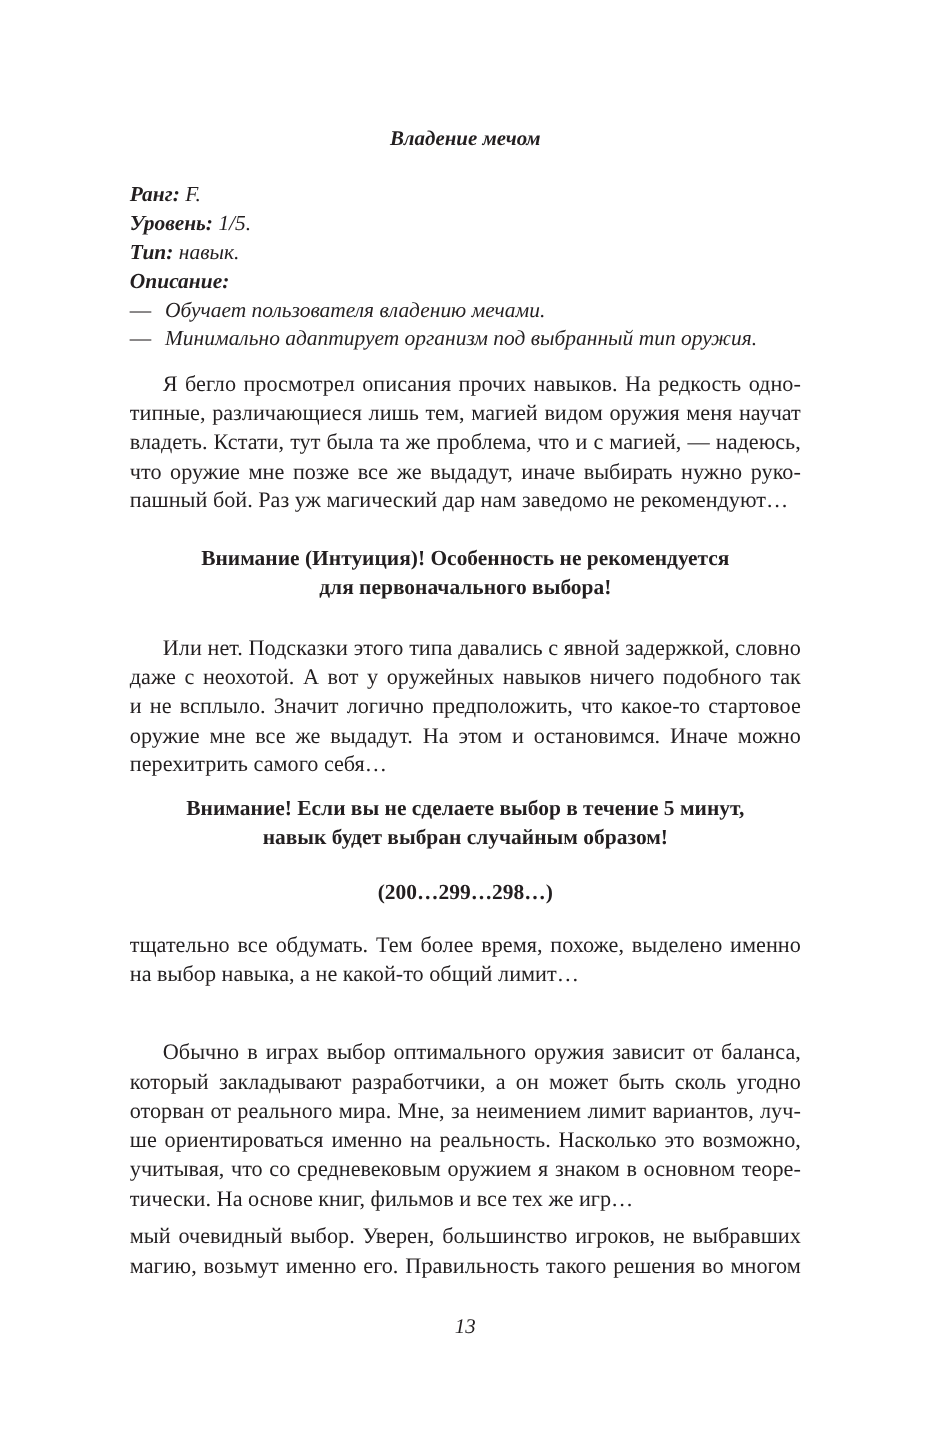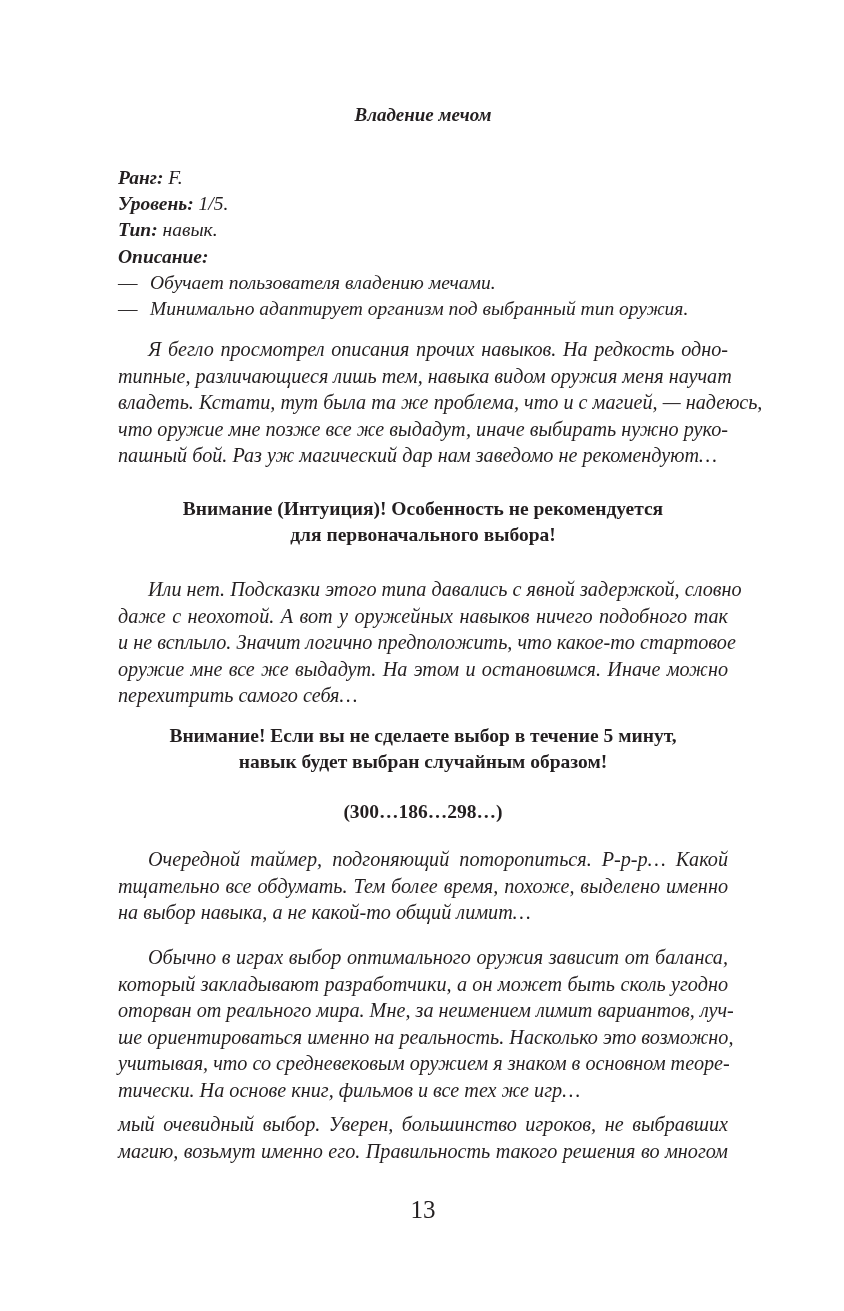--- a/index.html
+++ b/index.html
@@ -1,29 +1,29 @@
 <!DOCTYPE html>
 <html><head>
 <meta charset="utf-8">
 <style>
   html, body { margin: 0; padding: 0; background: #ffffff; }
   body { width: 844px; height: 1311px; position: relative; overflow: hidden;
          font-family: "Liberation Serif", "DejaVu Serif", serif; color: #231f20; }
   .page { position: absolute; left: 118px; top: 0; width: 610px; }
-  .heading-italic { position: absolute; left: 0; width: 610px; top: 104px; text-align: center;
+  .heading-italic { position: absolute; left: 0; width: 610px; top: 116px; text-align: center;
          font-style: italic; font-weight: bold; font-size: 19px; }
   .skill { position: absolute; left: 0; top: 165px; width: 610px; font-size: 19.5px; line-height: 26.2px; font-style: italic; }
   .skill b { font-weight: bold; }
   .dash-line { display: flex; }
   .dash-line .dash { width: 32px; flex: none; font-style: normal; }
   .para { font-size: 20.2px; line-height: 26.6px; text-align: justify; text-align-last: left; margin: 0; }
-  .block { position: absolute; left: 0; width: 610px; font-style: italic; }
+  .block { position: absolute; left: 0; width: 610px; }
   .notice { position: absolute; left: 0; width: 610px; text-align: center; font-weight: bold;
            font-size: 19.5px; line-height: 26px; }
-  .page-number { position: absolute; left: 0; width: 610px; top: 1196px; text-align: center; font-size: 25px; }
+  .page-number { position: absolute; left: 0; width: 610px; top: 1196px; text-align: center; font-size: 19px; font-style: italic; }
   .line { display: block; white-space: nowrap; text-align: justify; text-align-last: justify; }
   .line.last { text-align-last: left; }
   .line.indent { padding-left: 30px; }
 </style>
 </head>
 <body>
 
 <div class="page">
 
   <div class="heading-italic">Владение мечом</div>
@@ -38,21 +38,21 @@
         <span>Обучает пользователя владению мечами.</span>
       </div>
     <div class="dash-line">
         <span class="dash">—</span>
         <span>Минимально адаптирует организм под выбранный тип оружия.</span>
       </div>
   </div>
 
   <div class="block para" style="top:336px;">
     <span class="line indent">Я бегло просмотрел описания прочих навыков. На редкость одно-</span>
-    <span class="line">типные, различающиеся лишь тем, навыка видом оружия меня научат</span>
+    <span class="line">типные, различающиеся лишь тем, магией видом оружия меня научат</span>
     <span class="line">владеть. Кстати, тут была та же проблема, что и с магией, — надеюсь,</span>
     <span class="line">что оружие мне позже все же выдадут, иначе выбирать нужно руко-</span>
     <span class="line last">пашный бой. Раз уж магический дар нам заведомо не рекомендуют…</span>
   </div>
 
   <div class="notice" style="top:496px;">
     <div>Внимание (Интуиция)! Особенность не рекомендуется</div>
     <div>для первоначального выбора!</div>
   </div>
 
@@ -60,25 +60,24 @@
     <span class="line indent">Или нет. Подсказки этого типа давались с явной задержкой, словно</span>
     <span class="line">даже с неохотой. А вот у оружейных навыков ничего подобного так</span>
     <span class="line">и не всплыло. Значит логично предположить, что какое-то стартовое</span>
     <span class="line">оружие мне все же выдадут. На этом и остановимся. Иначе можно</span>
     <span class="line last">перехитрить самого себя…</span>
   </div>
 
   <div class="notice" style="top:723px;">
     <div>Внимание! Если вы не сделаете выбор в течение 5 минут,</div>
     <div>навык будет выбран случайным образом!</div>
-    <div style="margin-top:24px;">(300…186…298…)</div>
+    <div style="margin-top:24px;">(200…299…298…)</div>
   </div>
 
   <div class="block para" style="top:846px;">
-    <span class="line indent">Очередной таймер, подгоняющий поторопиться. Р-р-р… Какой</span>
     <span class="line">тщательно все обдумать. Тем более время, похоже, выделено именно</span>
     <span class="line last">на выбор навыка, а не какой-то общий лимит…</span>
   </div>
 
   <div class="block para" style="top:932px;margin-top:12px;">
     <span class="line indent">Обычно в играх выбор оптимального оружия зависит от баланса,</span>
     <span class="line">который закладывают разработчики, а он может быть сколь угодно</span>
     <span class="line">оторван от реального мира. Мне, за неимением лимит вариантов, луч-</span>
     <span class="line">ше ориентироваться именно на реальность. Насколько это возможно,</span>
     <span class="line">учитывая, что со средневековым оружием я знаком в основном теоре-</span>

